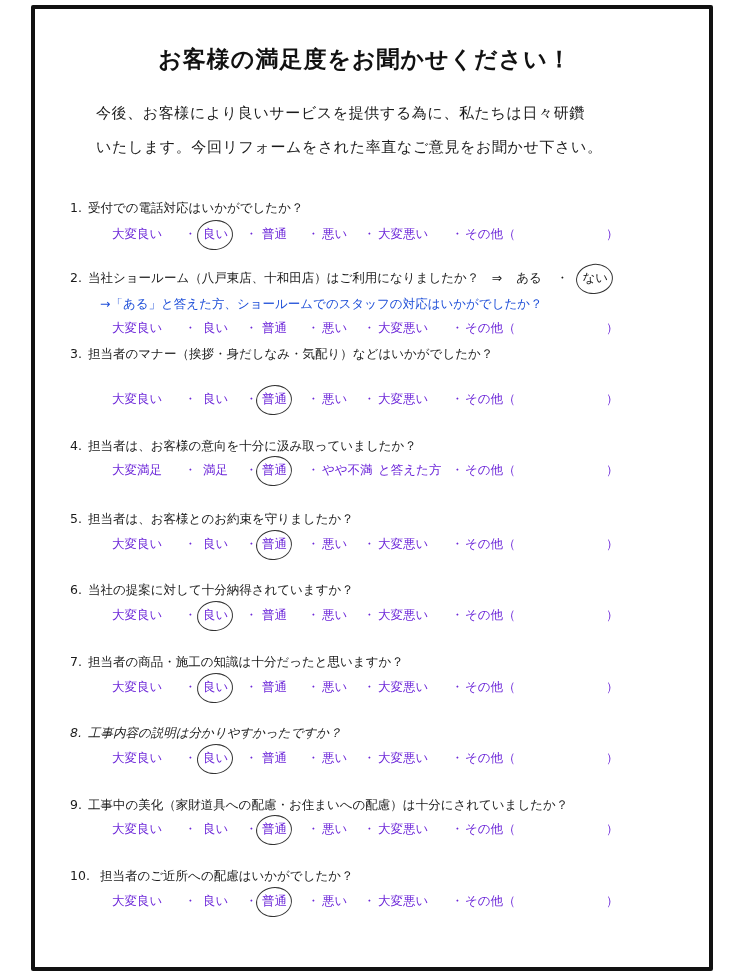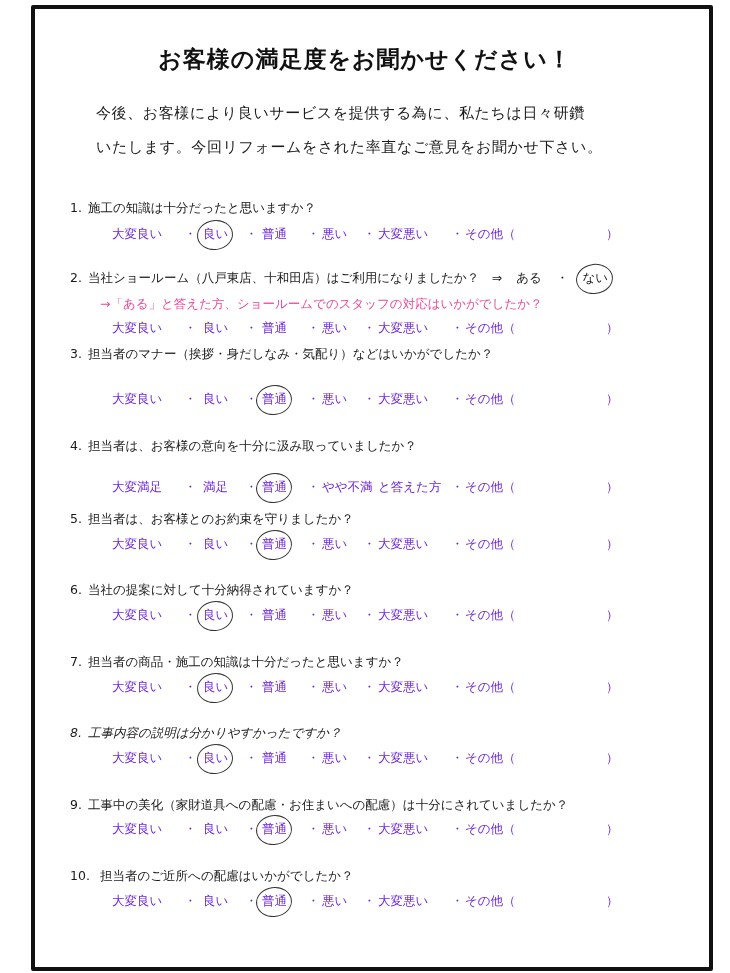--- a/index.html
+++ b/index.html
@@ -19,41 +19,41 @@
   }
   .intro {
     position: absolute; left: 96px; font-size: 15px; letter-spacing: 0.6px; color: #1a1a1a;
     white-space: nowrap;
   }
   .q {
     position: absolute; left: 70px; font-size: 12.5px; white-space: nowrap; color: #1a1a1a;
   }
   .q .num { display: inline-block; width: 18px; }
   .q.ten .num { width: 30px; }
-  .sub { position: absolute; left: 100px; font-size: 12.5px; white-space: nowrap; color:#ec4899; }
+  .sub { position: absolute; left: 100px; font-size: 12.5px; white-space: nowrap; color:#1d4ed8; }
   .inline-choice { display:inline-block; margin-left: 14px; position: relative; }
   .opts { position: absolute; left: 0; width: 730px; height: 20px; font-size: 12.5px; color: #6d28d9; }
   .opt { position: absolute; top: 0; white-space: nowrap; }
   .dot { position: absolute; top: 0; }
   .circled::before {
     content: ""; position: absolute; left: -6px; top: -6px; right: -5px; bottom: -7px;
     border: 1.3px solid #333; border-radius: 50%; transform: rotate(-8deg);
   }
 </style>
 </head>
 <body>
 
 <div class="frame"></div>
 
 <div class="title">お客様の満足度をお聞かせください！</div>
 <div class="intro" style="top:104px">今後、お客様により良いサービスを提供する為に、私たちは日々研鑽</div>
 <div class="intro" style="top:138px">いたします。今回リフォームをされた率直なご意見をお聞かせ下さい。</div>
 
 <div id="questions">
-    <div class="q" style="top: 200px;"><span class="num">1.</span><span>施工の知識は十分だったと思いますか？</span></div>
+    <div class="q" style="top: 200px;"><span class="num">1.</span><span>受付での電話対応はいかがでしたか？</span></div>
     <div class="opts" style="top: 226px;">
       <span class="opt" style="left: 112px;">大変良い</span>
       <span class="opt circled" style="left: 203px;">良い</span>
       <span class="opt" style="left: 262px;">普通</span>
       <span class="opt" style="left: 322px;">悪い</span>
       <span class="opt" style="left: 378px;">大変悪い</span>
       <span class="opt" style="left: 465px;">その他（</span>
       <span class="opt" style="left: 606px;">）</span>
       <span class="dot" style="left: 184px;">・</span>
       <span class="dot" style="left: 245px;">・</span>
@@ -86,21 +86,21 @@
       <span class="opt" style="left: 378px;">大変悪い</span>
       <span class="opt" style="left: 465px;">その他（</span>
       <span class="opt" style="left: 606px;">）</span>
       <span class="dot" style="left: 184px;">・</span>
       <span class="dot" style="left: 245px;">・</span>
       <span class="dot" style="left: 307px;">・</span>
       <span class="dot" style="left: 363px;">・</span>
       <span class="dot" style="left: 451px;">・</span>
     </div>
     <div class="q" style="top: 438px;"><span class="num">4.</span><span>担当者は、お客様の意向を十分に汲み取っていましたか？</span></div>
-    <div class="opts" style="top: 462px; margin-top: 17px;">
+    <div class="opts" style="top: 462px;">
       <span class="opt" style="left: 112px;">大変満足</span>
       <span class="opt" style="left: 203px;">満足</span>
       <span class="opt circled" style="left: 262px;">普通</span>
       <span class="opt" style="left: 322px;">やや不満</span>
       <span class="opt" style="left: 378px;">と答えた方</span>
       <span class="opt" style="left: 465px;">その他（</span>
       <span class="opt" style="left: 606px;">）</span>
       <span class="dot" style="left: 184px;">・</span>
       <span class="dot" style="left: 245px;">・</span>
       <span class="dot" style="left: 307px;">・</span>

